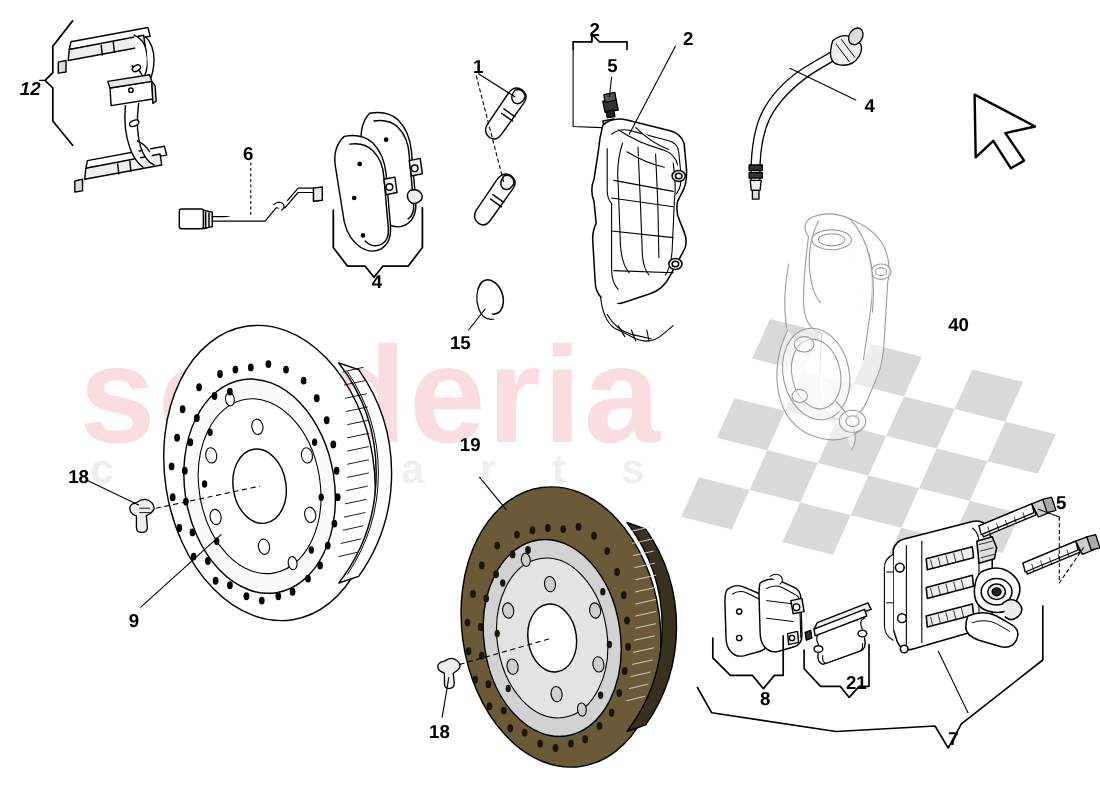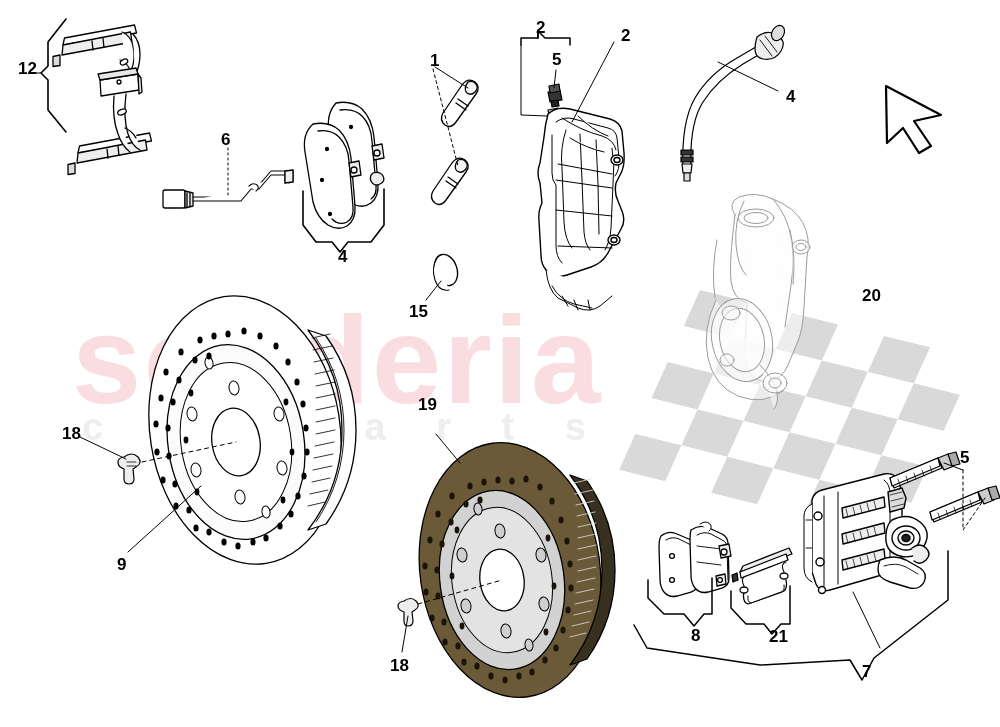--- a/index.html
+++ b/index.html
@@ -519,32 +519,32 @@
     <g stroke-width="1">
       <path d="M963 470 L963 530 L985 498" stroke-dasharray="3 3"></path>
       <path d="M963 470 L944 463"></path>
     </g>
 
     <g stroke-width="2.2" fill="#ffffff">
       <path d="M886 86 L941 115 L914 121 L931 146 L919 153 L903 128 L887 143 Z"></path>
     </g>
   </svg>
 
-  <div class="lbl" style="left:18px;top:60px;">12</div>
+  <div class="lbl" style="left:18px;top:72px;font-style:italic;">12</div>
   <div class="lbl" style="left:221px;top:131px;">6</div>
   <div class="lbl" style="left:338px;top:248px;">4</div>
   <div class="lbl" style="left:430px;top:52px;">1</div>
   <div class="lbl" style="left:536px;top:19px;">2</div>
   <div class="lbl" style="left:552px;top:51px;">5</div>
   <div class="lbl" style="left:621px;top:27px;">2</div>
   <div class="lbl" style="left:786px;top:88px;">4</div>
   <div class="lbl" style="left:409px;top:303px;">15</div>
-  <div class="lbl" style="left:862px;top:287px;">20</div>
+  <div class="lbl" style="left:862px;top:287px;">40</div>
   <div class="lbl" style="left:62px;top:425px;">18</div>
   <div class="lbl" style="left:117px;top:556px;">9</div>
   <div class="lbl" style="left:418px;top:396px;">19</div>
   <div class="lbl" style="left:390px;top:657px;">18</div>
   <div class="lbl" style="left:960px;top:449px;">5</div>
   <div class="lbl" style="left:691px;top:627px;">8</div>
-  <div class="lbl" style="left:769px;top:628px;">21</div>
+  <div class="lbl" style="left:769px;top:612px;">21</div>
   <div class="lbl" style="left:862px;top:663px;">7</div>
 
 </div>
 
 </body></html>

